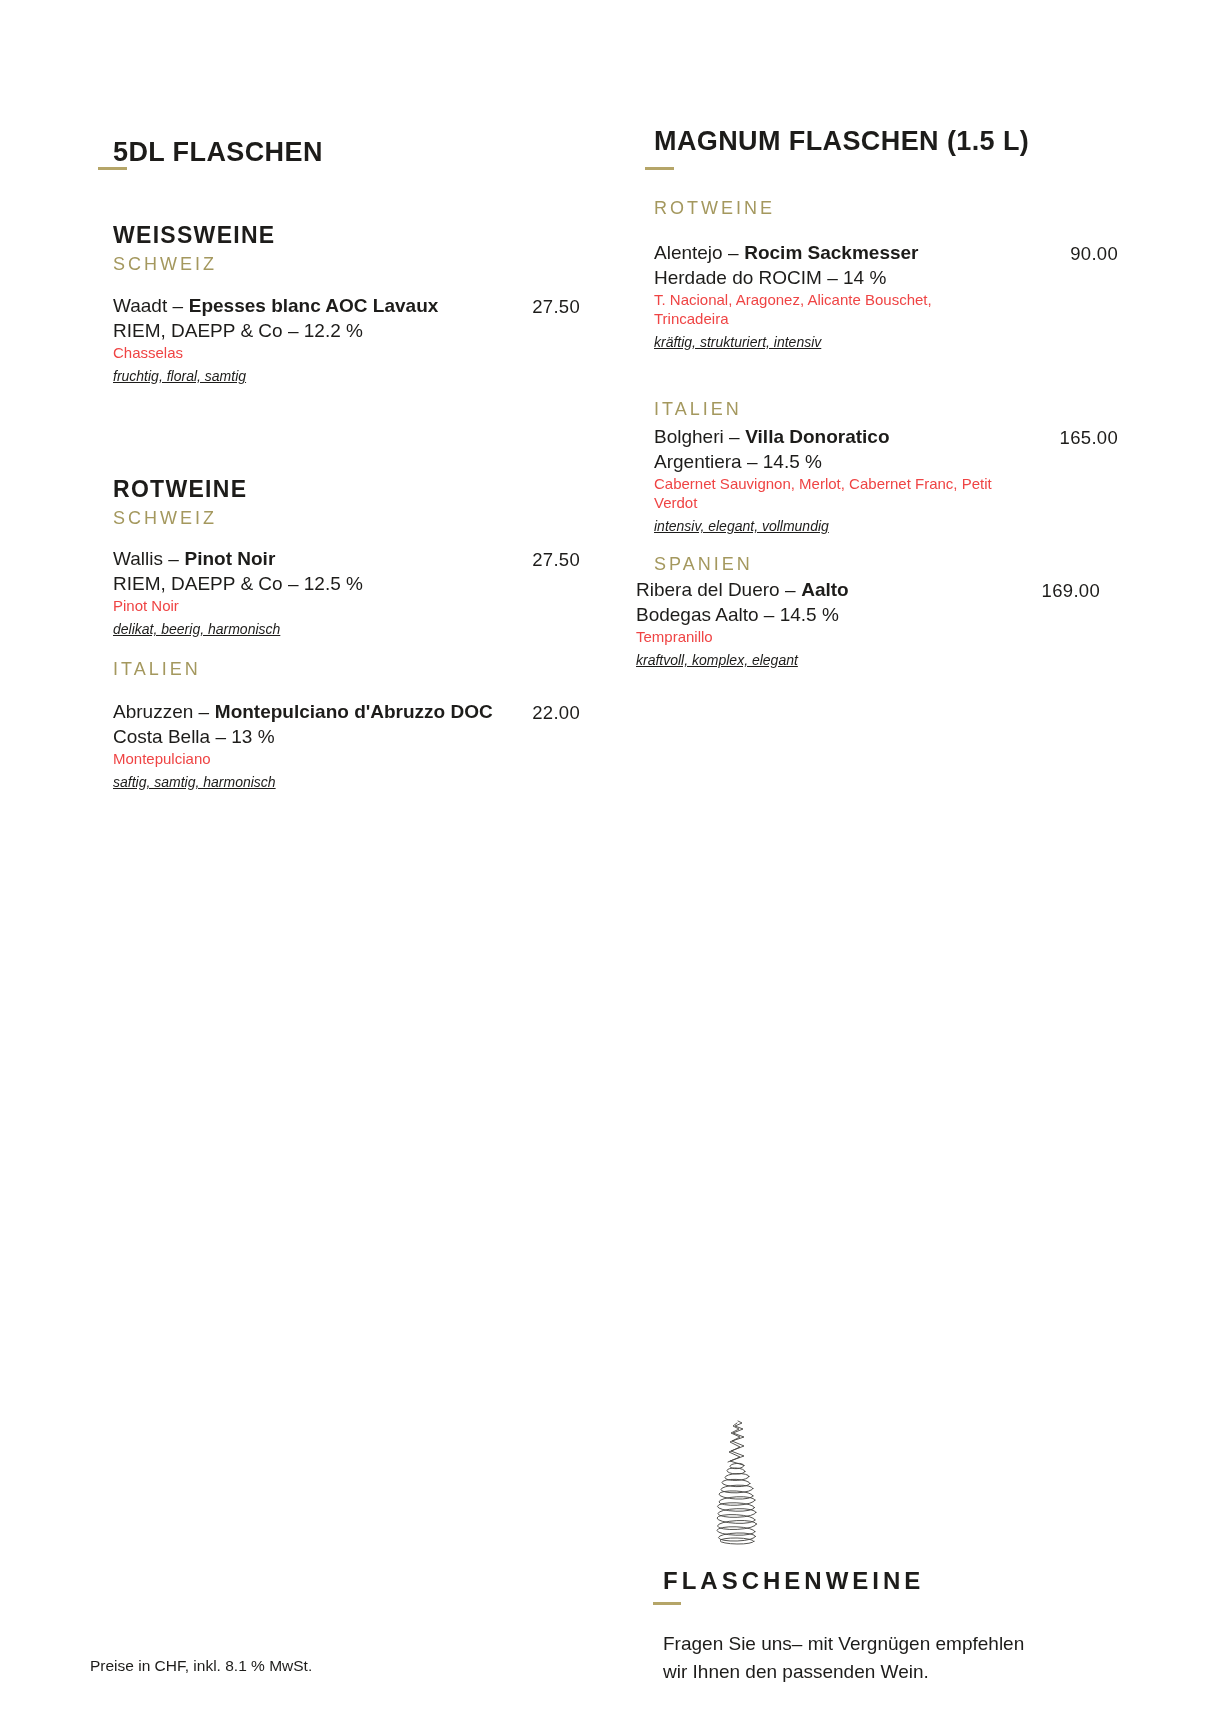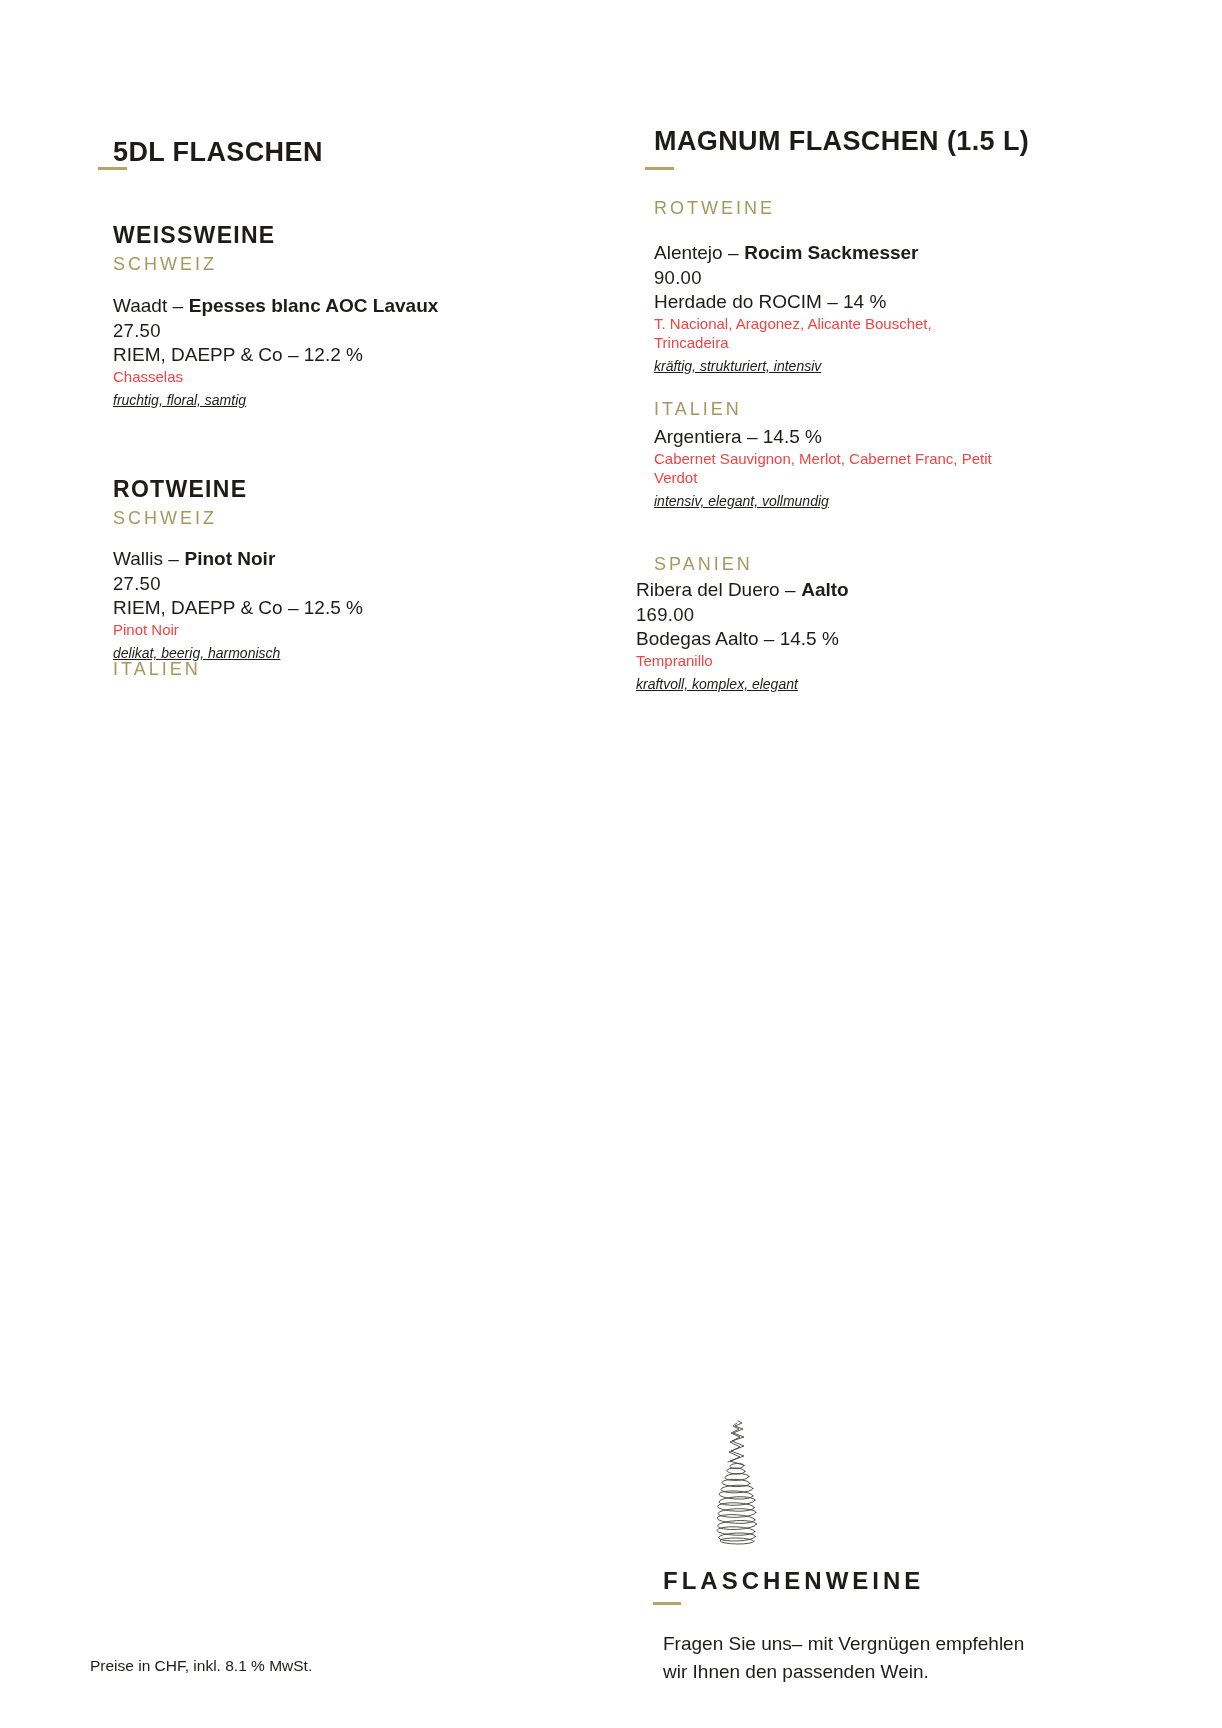--- a/index.html
+++ b/index.html
@@ -14,21 +14,21 @@
   .layer { position:absolute; inset:0; }
   .abs { position:absolute; }
 
   .page-title { font-size:27px; font-weight:700; letter-spacing:.4px; line-height:30px; white-space:nowrap; }
   .accent-dash { position:absolute; width:29px; height:3px; background:#b5a568; }
 
   .group-heading { font-size:23px; font-weight:700; letter-spacing:1.3px; line-height:24px; }
   .region-label { font-size:18px; letter-spacing:3px; color:#a4985e; line-height:20px; }
 
   .entry { }
-  .entry-top { display:flex; justify-content:space-between; align-items:flex-start; font-size:19px; line-height:24px;flex-direction:column; }
+  .entry-top { display:flex; justify-content:space-between; align-items:flex-start; font-size:19px; line-height:24px; }
   .entry-title { white-space:nowrap; }
   .wine-name { font-weight:700; margin-left:.3em; }
   .price { font-size:18.5px; letter-spacing:.3px; padding-top:1px; }
   .producer { font-size:19px; line-height:24px; }
   .varieties { font-size:15px; line-height:19px; color:#ef4444; white-space:pre-line; }
   .tasting { font-size:14px; line-height:25px; font-style:italic; margin-top:2px;text-decoration:underline; }
 
   .fw-heading { font-size:24px; font-weight:700; letter-spacing:4px; line-height:28px; white-space:nowrap; }
   .fw-note { font-size:19px; line-height:28px; white-space:pre-line; }
   .footer-note { font-size:15.5px; line-height:20px; }
@@ -70,20 +70,31 @@
         </div>
         <div class="price">27.50</div>
       </div>
       <div class="producer">RIEM, DAEPP &amp; Co – 12.5 %</div>
       <div class="varieties">Pinot Noir</div>
       <div class="tasting">delikat, beerig, harmonisch</div>
     </div>
 
     <div class="abs region-label" style="left:113px; top:659px;">ITALIEN</div>
 
+    <div class="abs entry" style="left:113px; top:700px; width:467px;">
+      <div class="entry-top">
+        <div class="entry-title">
+          <span>Abruzzen –</span><span class="wine-name">Montepulciano d'Abruzzo DOC</span>
+        </div>
+        <div class="price">22.00</div>
+      </div>
+      <div class="producer">Costa Bella – 13 %</div>
+      <div class="varieties">Montepulciano</div>
+      <div class="tasting">saftig, samtig, harmonisch</div>
+    </div>
 
   </div>
 
   <div class="layer">
 
     <div class="abs page-title" style="left:654px; top:126px;">MAGNUM FLASCHEN (1.5 L)</div>
     <div class="accent-dash" style="left:645px; top:167px;"></div>
 
     <div class="abs region-label" style="left:654px; top:198px;">ROTWEINE</div>
 
@@ -96,20 +107,26 @@
       </div>
       <div class="producer">Herdade do ROCIM – 14 %</div>
       <div class="varieties" style="max-width:360px;">T. Nacional, Aragonez, Alicante Bouschet,
 Trincadeira</div>
       <div class="tasting">kräftig, strukturiert, intensiv</div>
     </div>
 
     <div class="abs region-label" style="left:654px; top:399px;">ITALIEN</div>
 
     <div class="abs entry" style="left:654px; top:425px; width:464px;">
+      <div class="entry-top">
+        <div class="entry-title">
+          <span>Bolgheri –</span><span class="wine-name">Villa Donoratico</span>
+        </div>
+        <div class="price">165.00</div>
+      </div>
       <div class="producer">Argentiera – 14.5 %</div>
       <div class="varieties" style="max-width:380px;">Cabernet Sauvignon, Merlot, Cabernet Franc, Petit
 Verdot</div>
       <div class="tasting">intensiv, elegant, vollmundig</div>
     </div>
 
     <div class="abs region-label" style="left:654px; top:554px;">SPANIEN</div>
 
     <div class="abs entry" style="left:636px; top:578px; width:464px;">
       <div class="entry-top">

